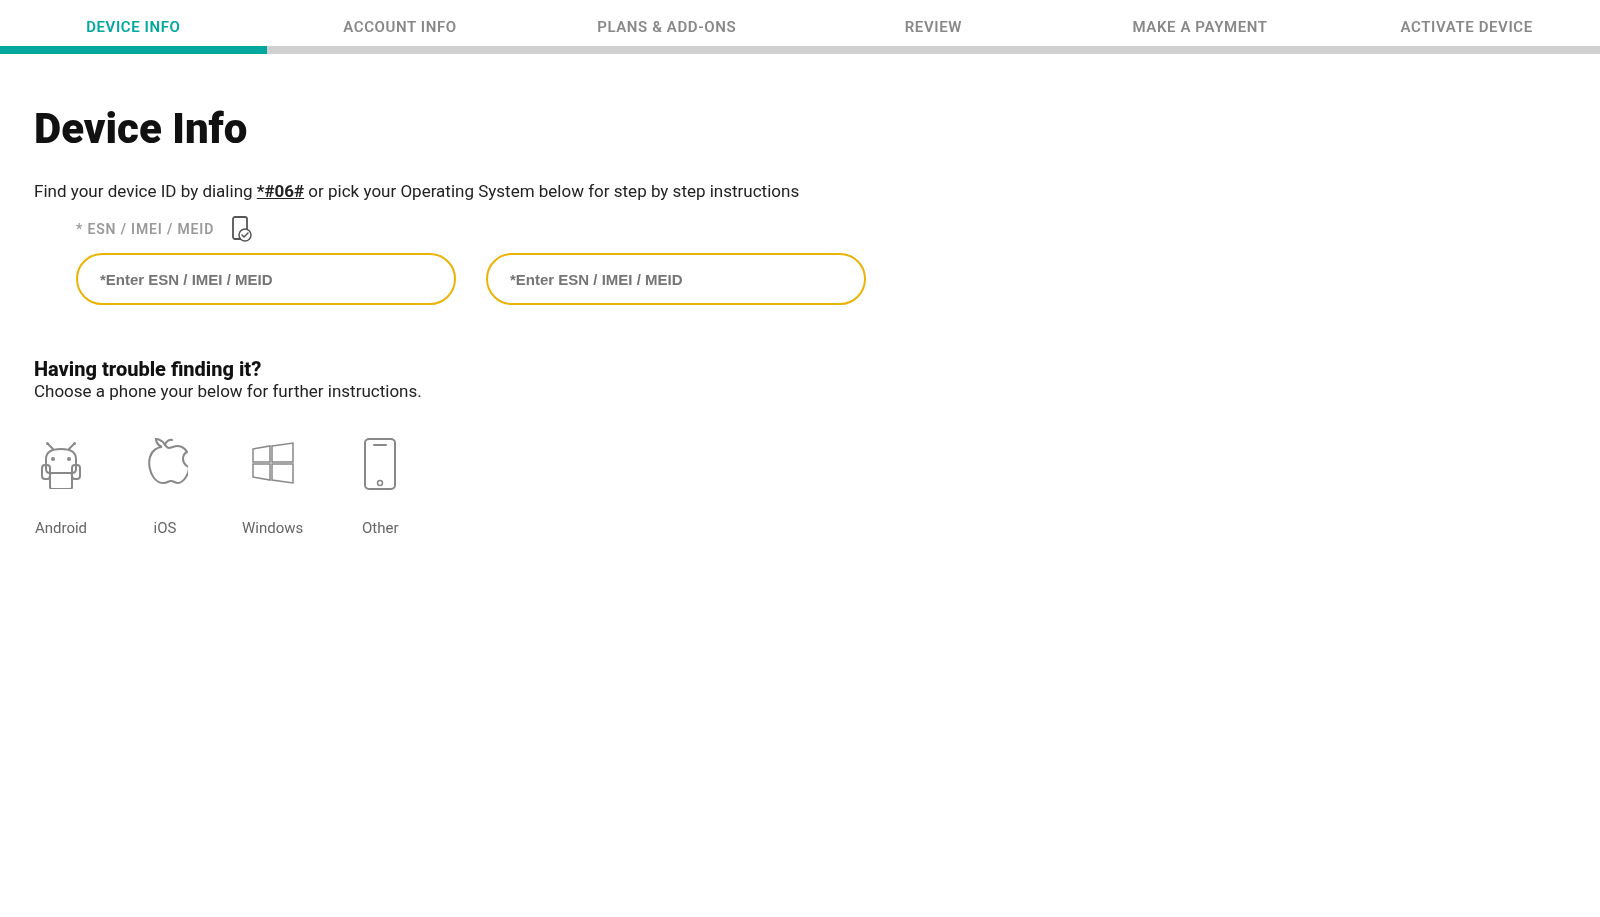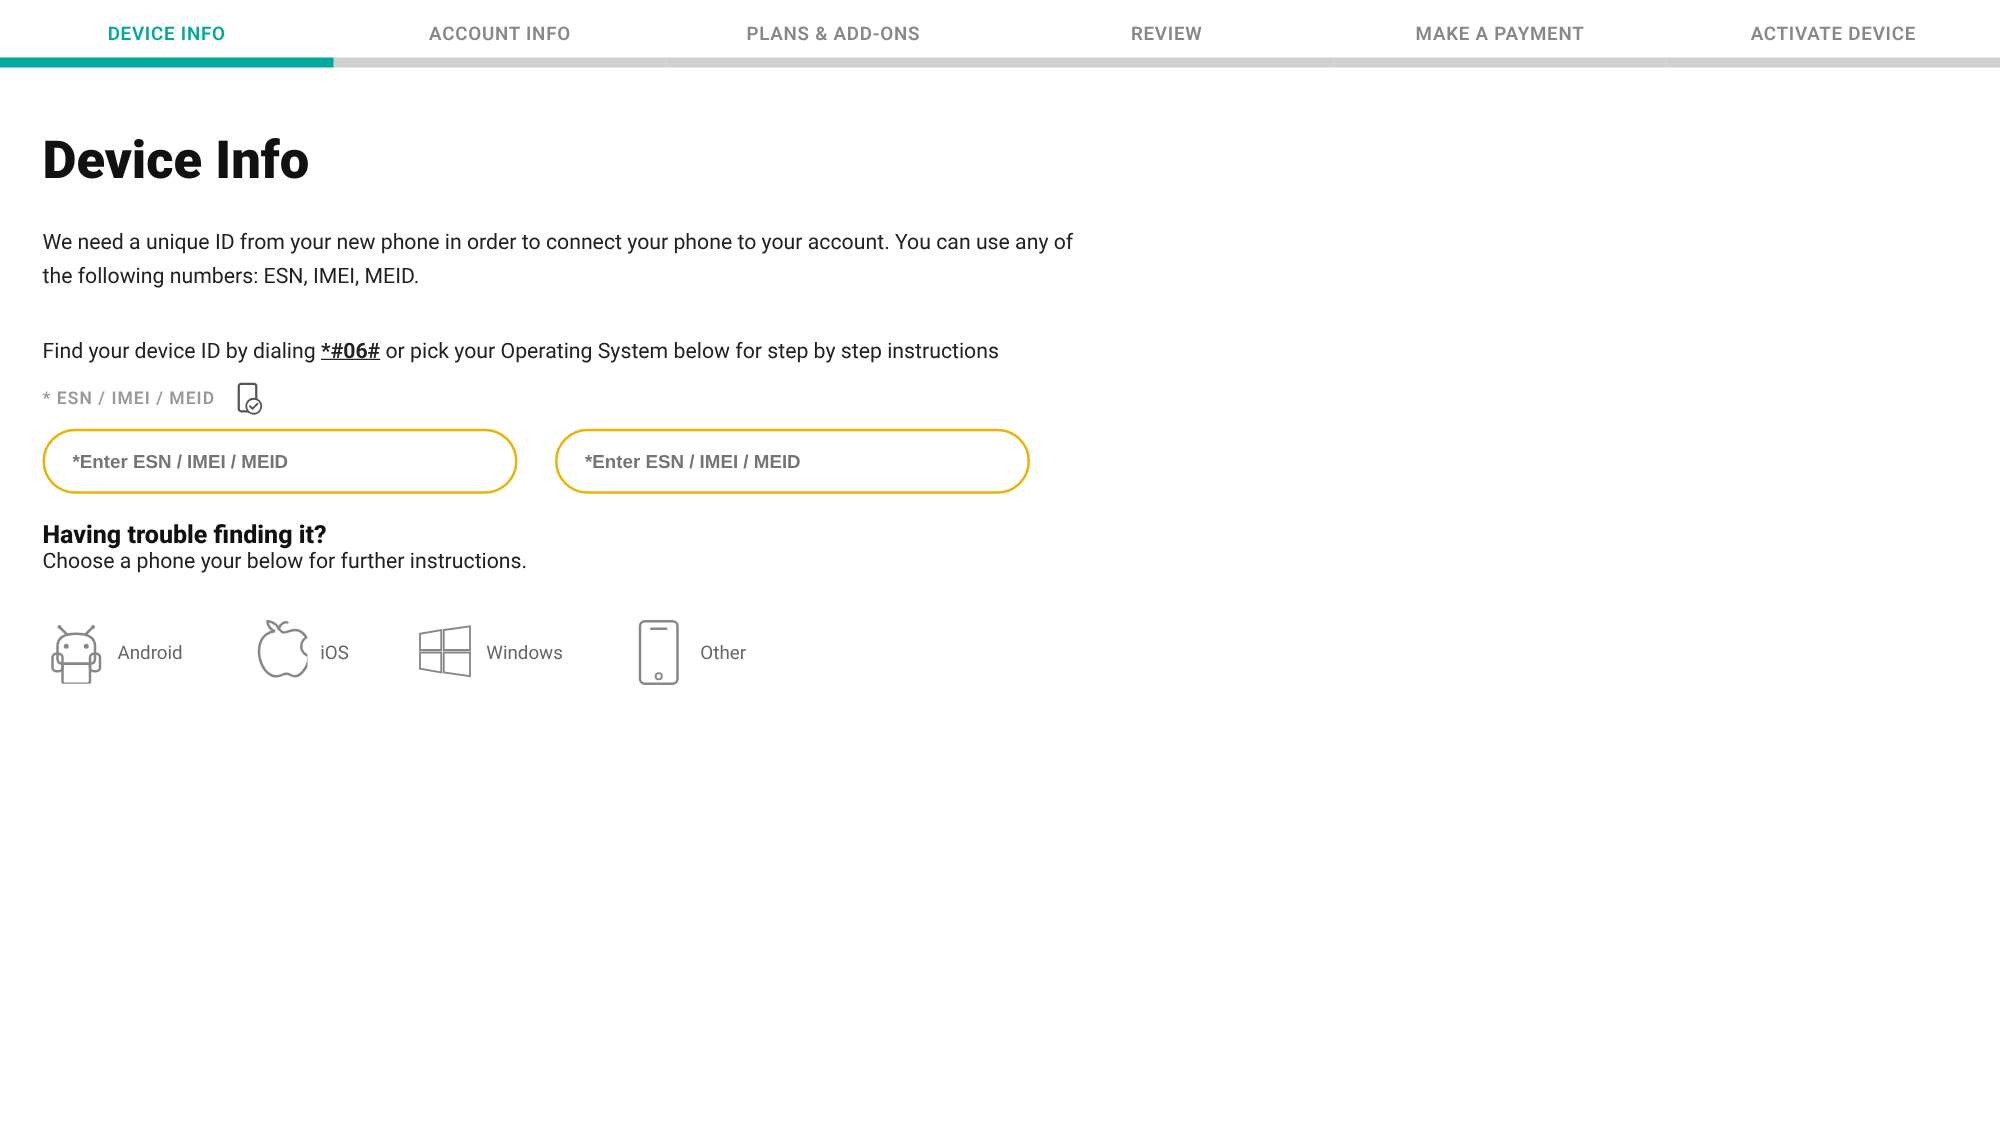--- a/index.html
+++ b/index.html
@@ -89,22 +89,23 @@
     .find-id-text a {
       color: #222;
       font-weight: 700;
       text-decoration: underline;
     }
 
     
     .input-row {
       display: flex;
       gap: 30px;
-      margin-bottom: 20px;
+      margin-bottom: 52px;
       align-items: flex-end;
+      justify-content: flex-end;
     }
 
     .input-group {
       display: flex;
       flex-direction: column;
       gap: 8px;
     }
 
     .input-label-row {
       display: flex;
@@ -157,23 +158,23 @@
 
     
     .os-icons {
       display: flex;
       gap: 50px;
       align-items: flex-end;
     }
 
     .os-icon-item {
       display: flex;
-      flex-direction: row;
+      flex-direction: column;
       align-items: center;
-      gap: 6px;
+      gap: 28px;
       cursor: pointer;
       color: #888;
     }
 
     .os-icon-svg {
       width: 54px;
       height: 54px;
       display: flex;
       align-items: center;
       justify-content: center;
@@ -203,21 +204,20 @@
     <div class="stepper-bar"></div>
     <div class="stepper-bar"></div>
     <div class="stepper-bar"></div>
   </div>
 </div>
 
 <div class="main-content">
 
   <h1 class="page-title">Device Info</h1>
 
-  <p class="page-description">We need a unique ID from your new phone in order to connect your phone to your account. You can use any of the following numbers: ESN, IMEI, MEID.</p>
 
   <p class="find-id-text">
     <span>Find your device ID by dialing </span><a>*#06#</a><span> or pick your Operating System below for step by step instructions</span>
   </p>
 
   <div class="input-row">
 
     <div class="input-group">
       <div class="input-label-row">
         <span class="input-label">* ESN / IMEI / MEID</span>

